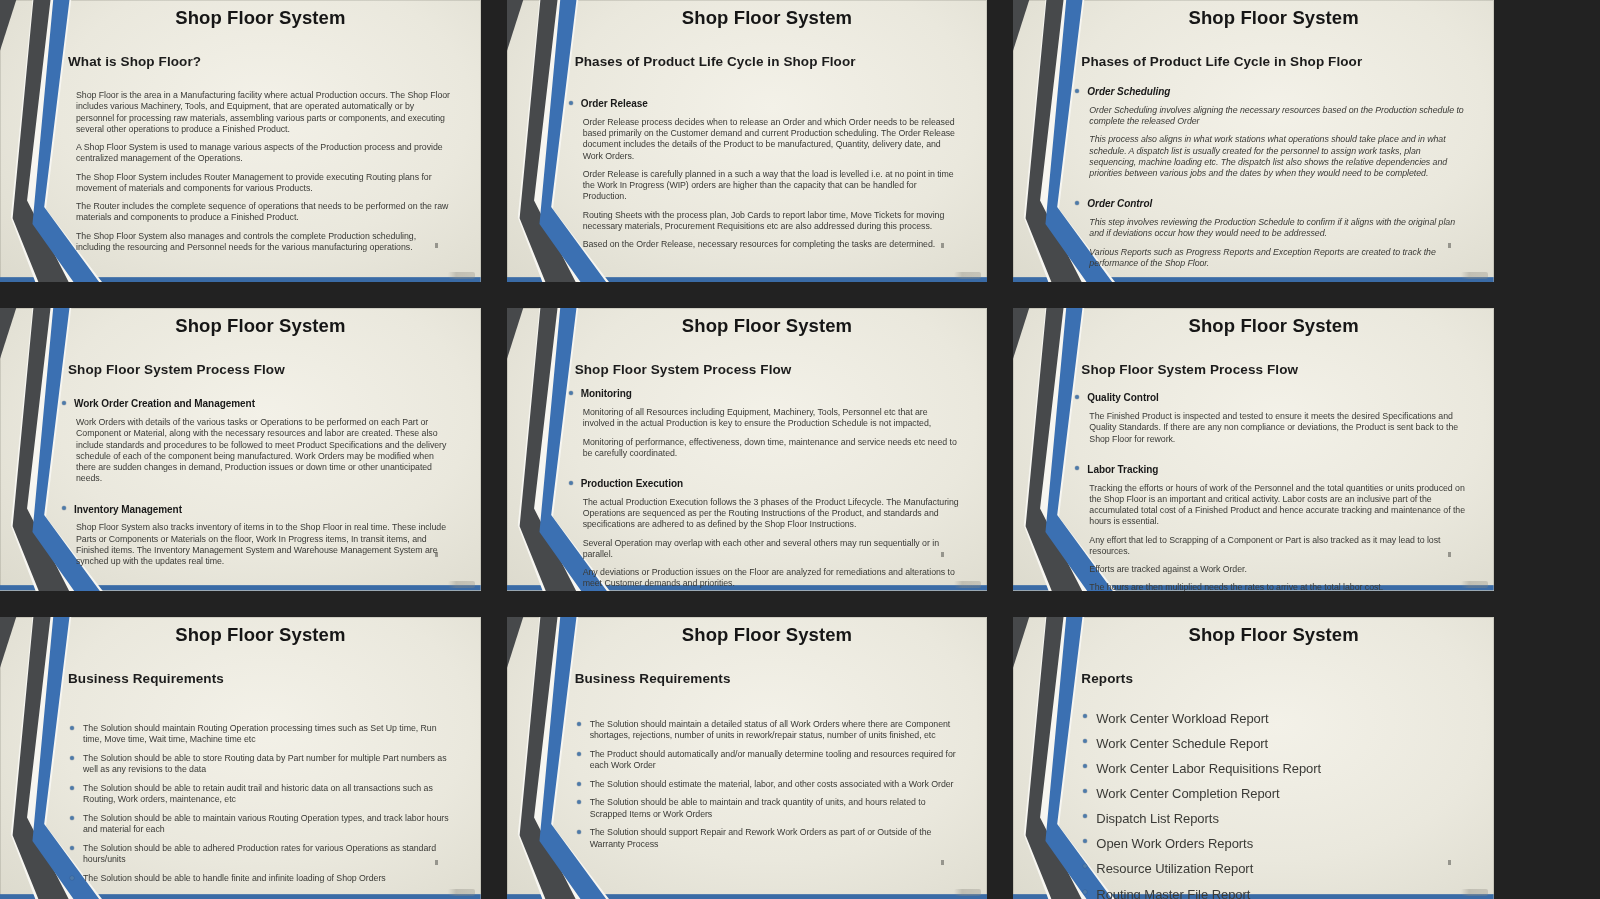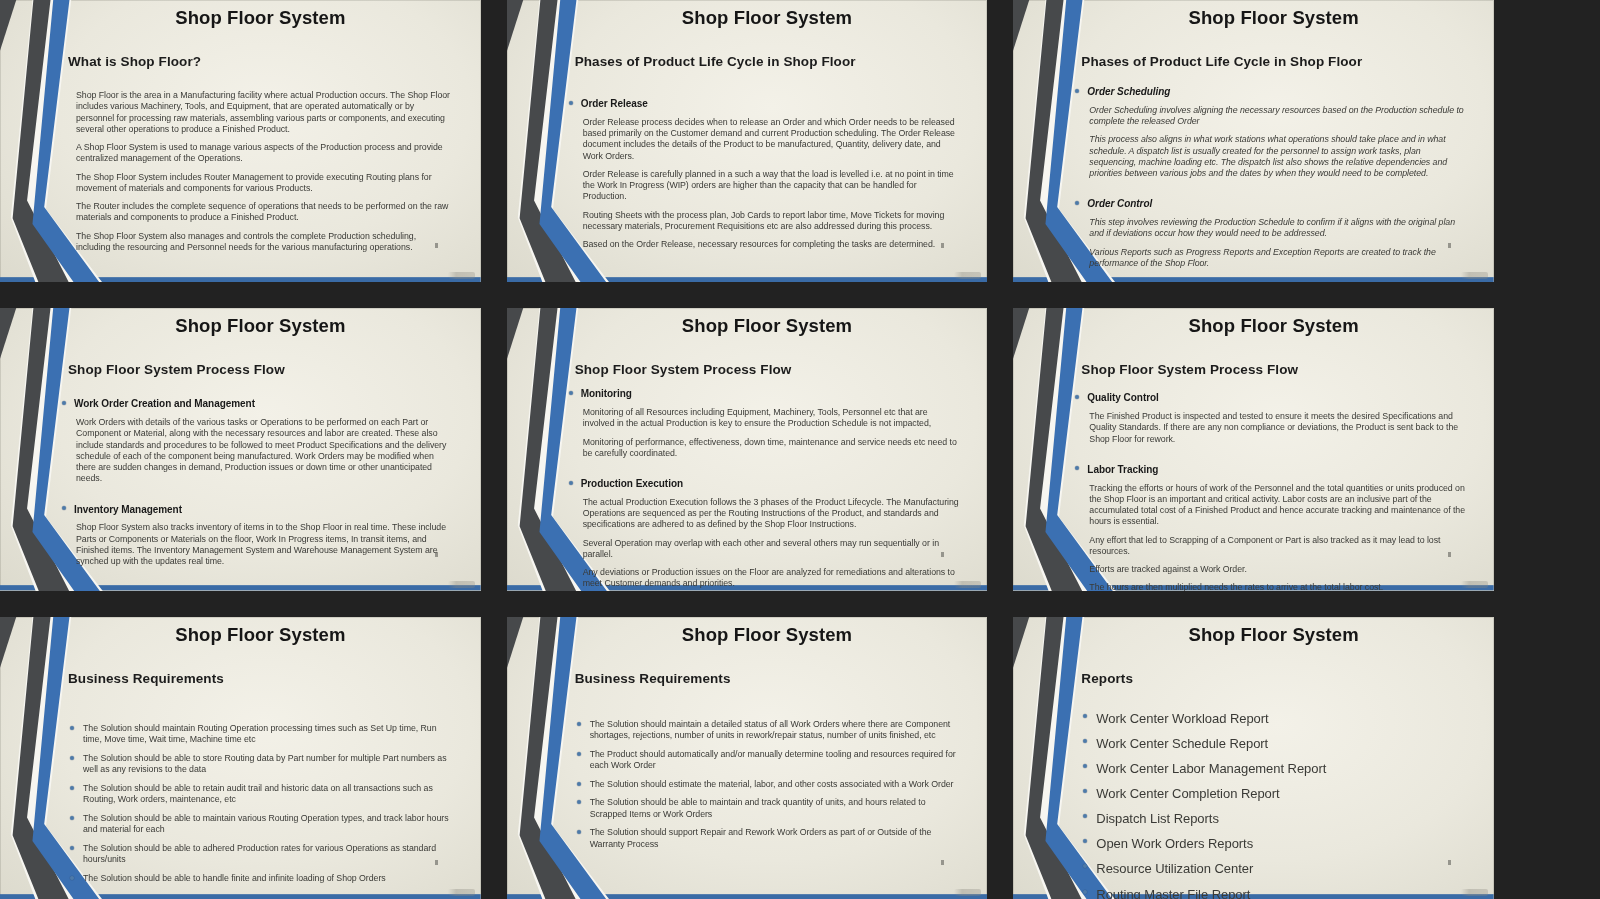--- a/index.html
+++ b/index.html
@@ -315,37 +315,37 @@
         <div class="item bullet">
           <span class="dot"></span>
           <span class="txt">Work Center Workload Report</span>
         </div>
         <div class="item bullet">
           <span class="dot"></span>
           <span class="txt">Work Center Schedule Report</span>
         </div>
         <div class="item bullet">
           <span class="dot"></span>
-          <span class="txt">Work Center Labor Management Report</span>
+          <span class="txt">Work Center Labor Requisitions Report</span>
         </div>
         <div class="item bullet">
           <span class="dot"></span>
           <span class="txt">Work Center Completion Report</span>
         </div>
         <div class="item bullet">
           <span class="dot"></span>
           <span class="txt">Dispatch List Reports</span>
         </div>
         <div class="item bullet">
           <span class="dot"></span>
           <span class="txt">Open Work Orders Reports</span>
         </div>
         <div class="item bullet">
           <span class="dot"></span>
-          <span class="txt">Resource Utilization Center</span>
+          <span class="txt">Resource Utilization Report</span>
         </div>
         <div class="item bullet">
           <span class="dot"></span>
           <span class="txt">Routing Master File Report</span>
         </div>
         <div class="item bullet">
           <span class="dot"></span>
           <span class="txt">Material Shortages Report</span>
         </div>
       </div>

